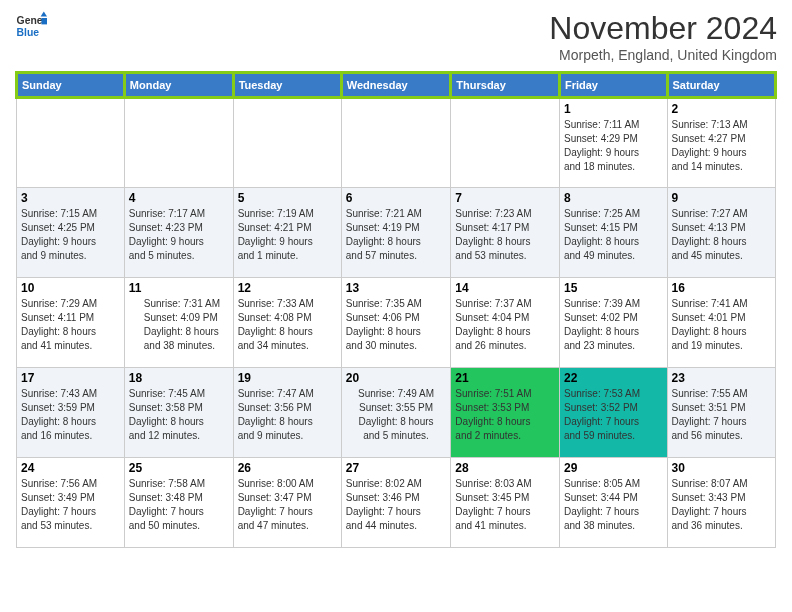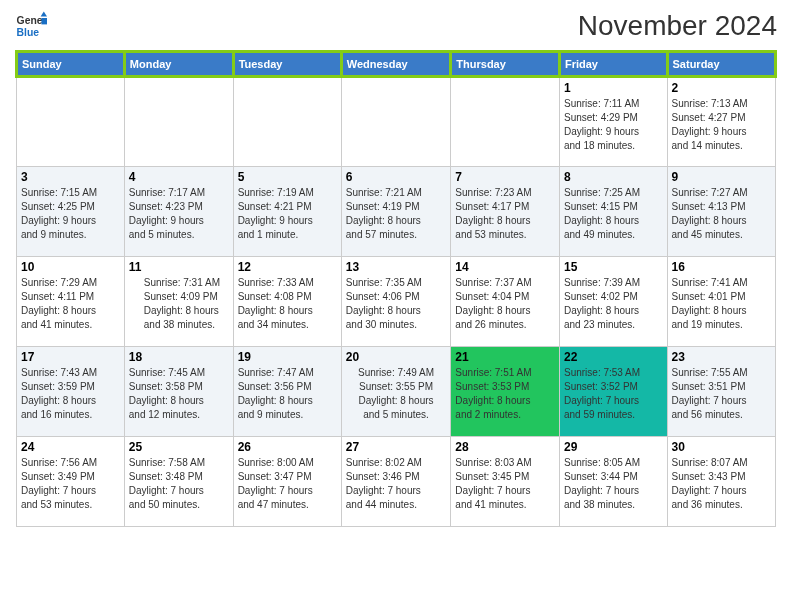--- a/index.html
+++ b/index.html
@@ -22,21 +22,21 @@
       gap: 4px;
     }
     .logo-icon {
       width: 32px;
       height: 32px;
     }
     .title-block {
       text-align: right;
     }
     .month-title {
-      font-size: 28px;
+      font-size: 32px;
       font-weight: normal;
       color: #333;
     }
     .subtitle {
       font-size: 14px;
       color: #555;
     }
     .calendar {
       width: 100%;
       border-collapse: collapse;
@@ -81,20 +81,21 @@
   <div class="logo">
     <svg class="logo-icon" viewBox="0 0 40 40">
       <text x="2" y="18" font-size="13" font-weight="bold" fill="#333">General</text>
       <text x="2" y="32" font-size="13" font-weight="bold" fill="#1a6fc4">Blue</text>
       <polygon points="32,8 40,8 36,2" fill="#1a6fc4"></polygon>
       <polygon points="33,10 40,10 40,18 33,18" fill="#1a6fc4"></polygon>
     </svg>
   </div>
   <div class="title-block">
     <div class="month-title">November 2024</div>
+    <div class="subtitle">Morpeth, England, United Kingdom</div>
   </div>
 </div>
 
 <table class="calendar">
   <thead>
     <tr>
     <th>Sunday</th>
         <th>Monday</th>
         <th>Tuesday</th>
         <th>Wednesday</th>

